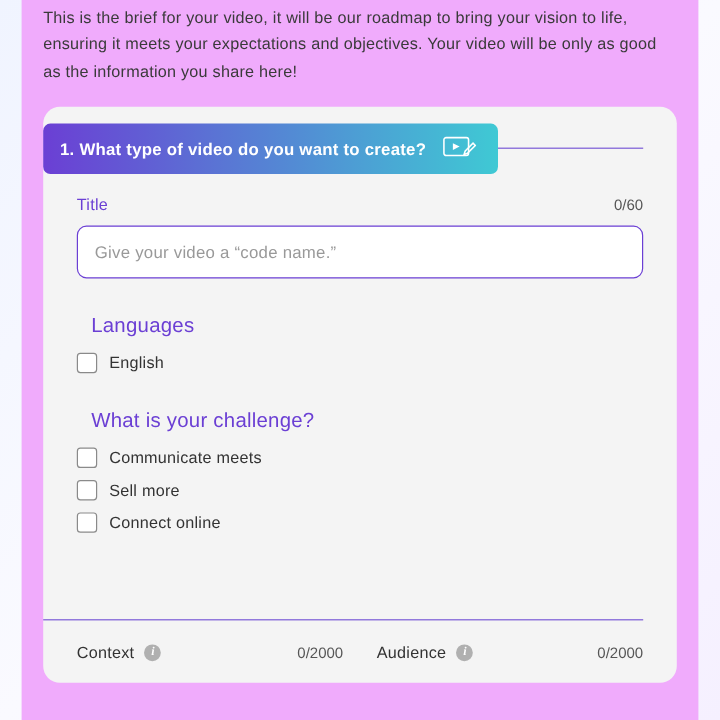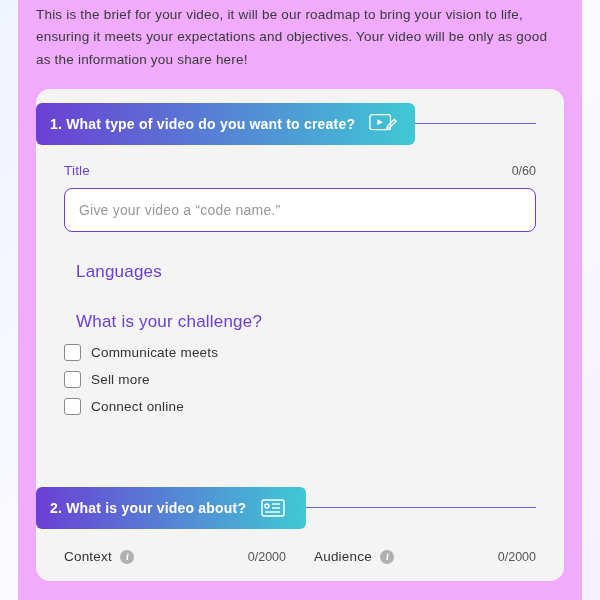--- a/index.html
+++ b/index.html
@@ -166,49 +166,41 @@
     </div>
 
     <div class="section-body">
       <div class="field-row">
         <span class="field-label">Title</span>
         <span class="counter">0/60</span>
       </div>
       <input class="text-input" type="text" placeholder="Give your video a “code name.”" style="">
 
       <div class="group-label">Languages</div>
+      <div class="check-row">
+        <div class="checkbox"></div>
+        <span class="check-label">English</span>
+      </div>
 
       <div class="group-label">What is your challenge?</div>
       <div class="check-row">
         <div class="checkbox"></div>
         <span class="check-label">Communicate meets</span>
       </div>
       <div class="check-row">
         <div class="checkbox"></div>
         <span class="check-label">Sell more</span>
       </div>
       <div class="check-row">
         <div class="checkbox"></div>
         <span class="check-label">Connect online</span>
       </div>
     </div>
 
     <div class="section-header section2">
-      <div class="section-pill">
-        <span>2. What is your video about?</span>
-        <span class="icon-wrap">
-          <svg width="26" height="20" viewBox="0 0 26 20" fill="none" stroke="#fff" stroke-width="1.4">
-            <rect x="1" y="2" width="22" height="16" rx="2"></rect>
-            <circle cx="6" cy="8" r="2"></circle>
-            <line x1="11" y1="6" x2="19" y2="6"></line>
-            <line x1="11" y1="10" x2="19" y2="10"></line>
-            <line x1="4" y1="14" x2="19" y2="14"></line>
-          </svg>
-        </span>
-      </div>
       <div class="section-rule"></div>
     </div>
 
     <div class="two-col">
       <div class="col">
         <div class="field-row">
           <span>
             <span class="field-label dark">Context</span>
             <span class="info-icon">i</span>
           </span>

